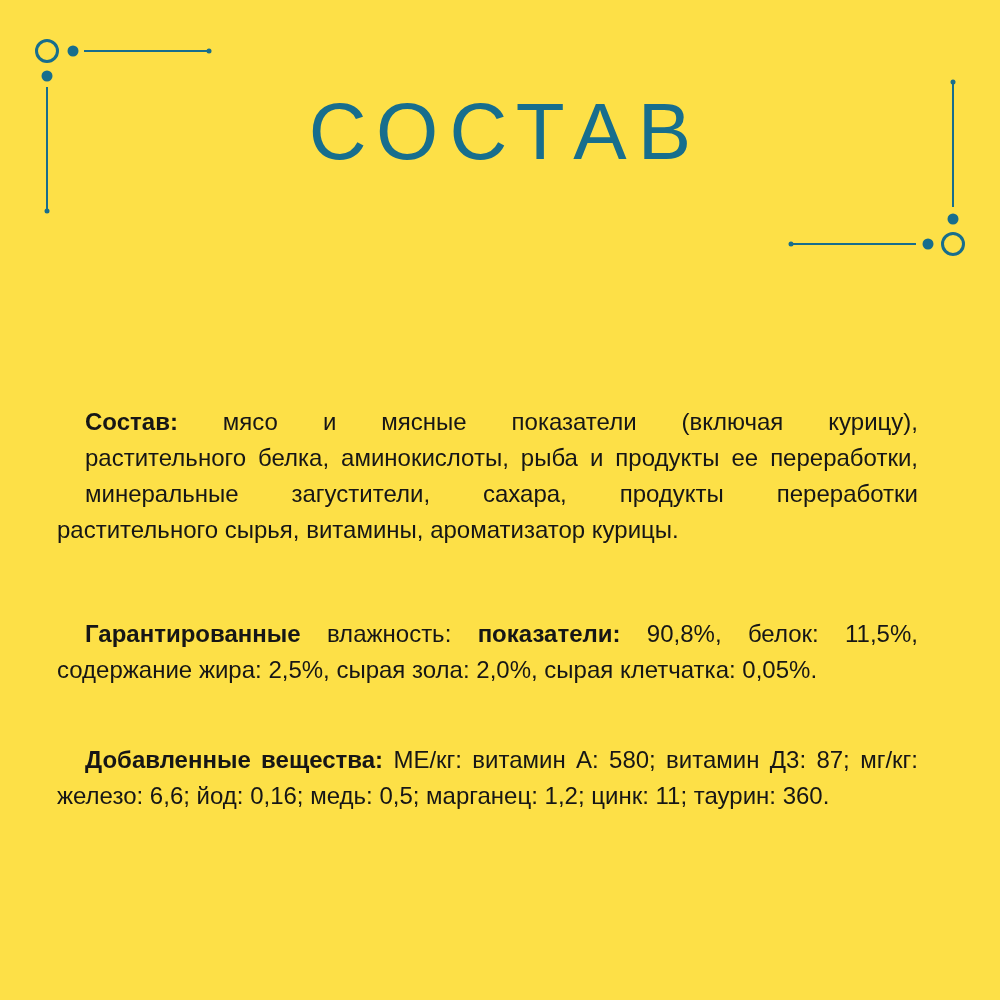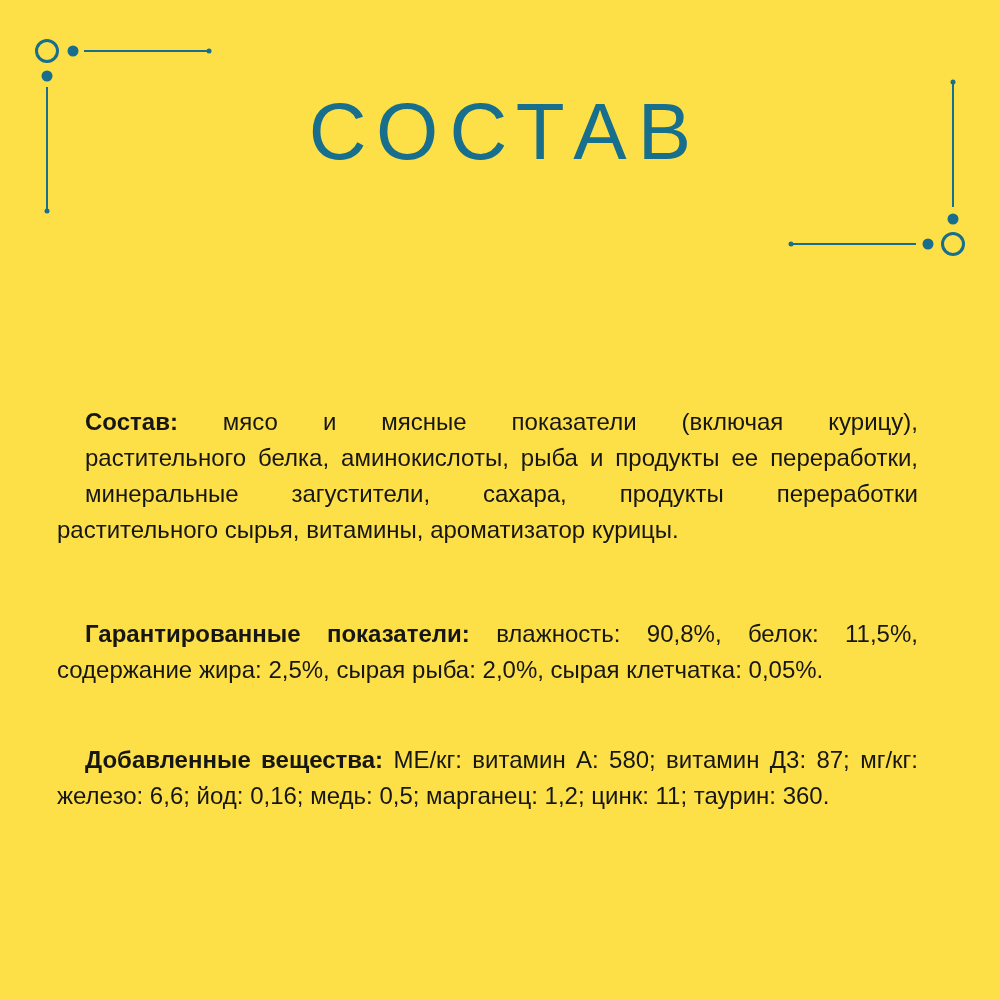--- a/index.html
+++ b/index.html
@@ -110,27 +110,27 @@
             <span class="word">загустители,</span>
             <span class="word">сахара,</span>
             <span class="word">продукты</span>
             <span class="word">переработки</span>
           </div>
           <div class="line"><span class="word">растительного</span> <span class="word">сырья,</span> <span class="word">витамины,</span> <span class="word">ароматизатор</span> <span class="word">курицы.</span></div>
         </div>
         <div class="para">
           <div class="line justify">
             <span class="word lead">Гарантированные</span>
+            <span class="word">влажность:</span>
             <span class="word lead">показатели:</span>
-            <span class="word">влажность:</span>
             <span class="word">90,8%,</span>
             <span class="word">белок:</span>
             <span class="word">11,5%,</span>
           </div>
-          <div class="line"><span class="word">содержание</span> <span class="word">жира:</span> <span class="word">2,5%,</span> <span class="word">сырая</span> <span class="word">рыба:</span> <span class="word">2,0%,</span> <span class="word">сырая</span> <span class="word">клетчатка:</span> <span class="word">0,05%.</span></div>
+          <div class="line"><span class="word">содержание</span> <span class="word">жира:</span> <span class="word">2,5%,</span> <span class="word">сырая</span> <span class="word">зола:</span> <span class="word">2,0%,</span> <span class="word">сырая</span> <span class="word">клетчатка:</span> <span class="word">0,05%.</span></div>
         </div>
         <div class="para">
           <div class="line justify">
             <span class="word lead">Добавленные</span>
             <span class="word lead">вещества:</span>
             <span class="word">МЕ/кг:</span>
             <span class="word">витамин</span>
             <span class="word">А:</span>
             <span class="word">580;</span>
             <span class="word">витамин</span>

